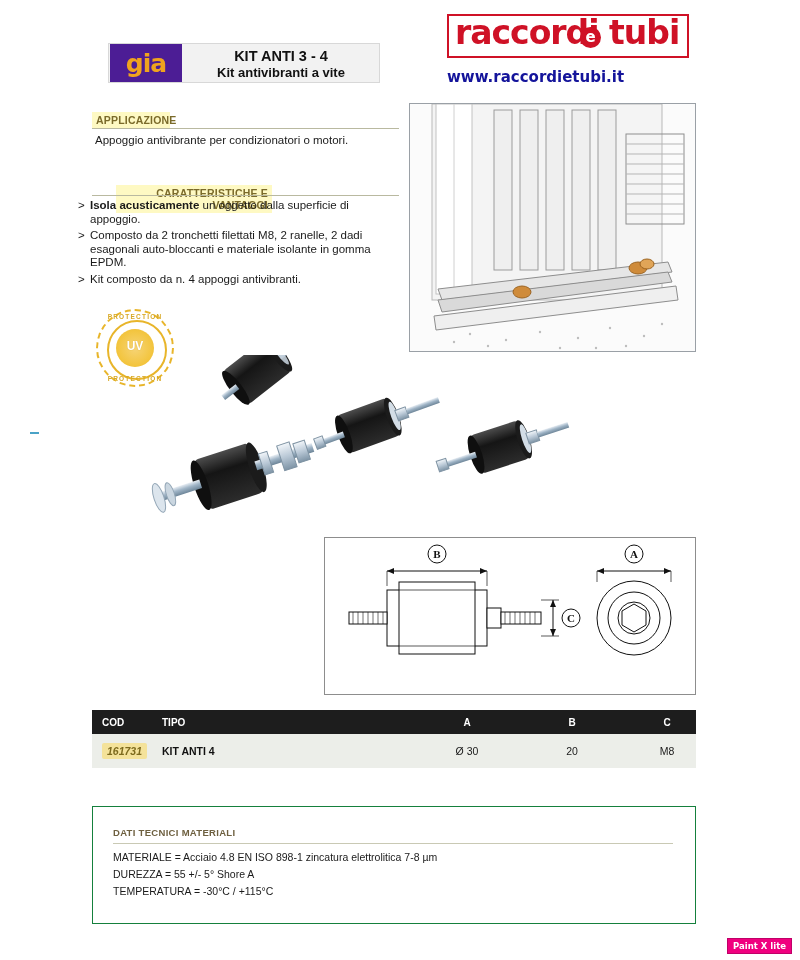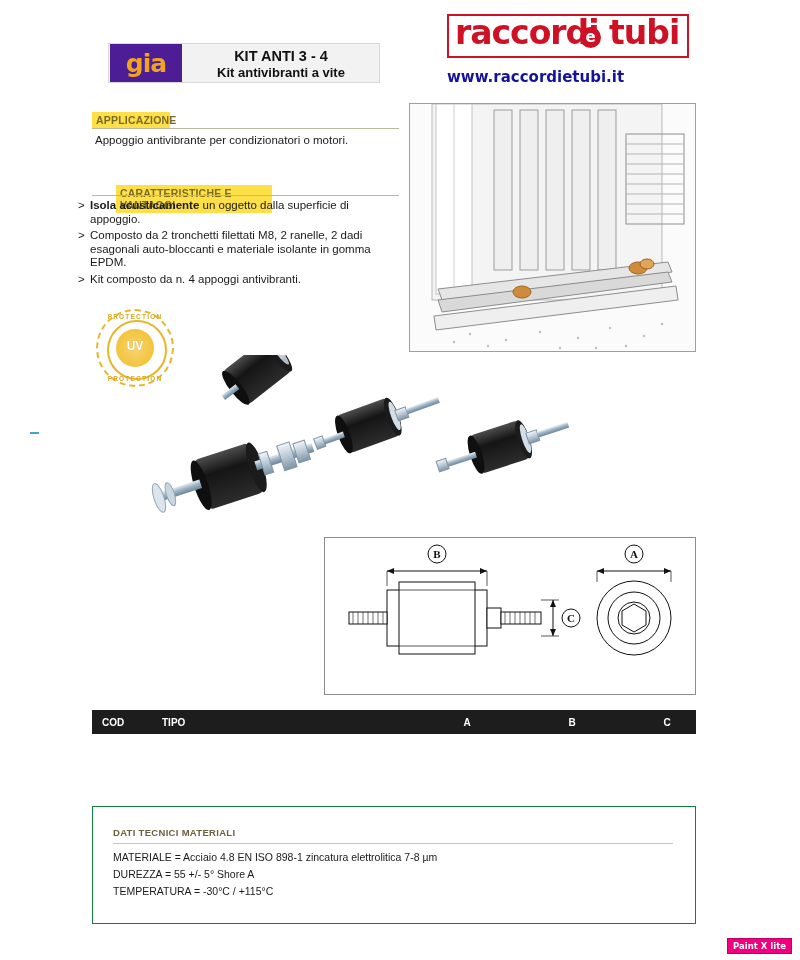--- a/index.html
+++ b/index.html
@@ -100,23 +100,24 @@
     color: #111;
   }
 
   
   .sec-head {
     position: absolute;
     font-size: 10.5px;
     font-weight: bold;
     color: #7a6a2a;
     letter-spacing: .2px;
-    background: #fde047;
+    background: #fef9c3;
     padding: 2px 4px 2px 4px;
     box-sizing: border-box;
+    text-align: right;
   }
   .sec-rule {
     position: absolute;
     height: 1px;
     background: #b9b9a0;
   }
   .app-text {
     position: absolute;
     left: 95px; top: 134px;
     width: 320px;
@@ -539,20 +540,31 @@
 </div>
 
 <div class="tbl">
   <div class="tbl-head">
     <div class="cell c-cod">COD</div>
     <div class="cell c-tipo">TIPO</div>
     <div class="cell c-a">A</div>
     <div class="cell c-b">B</div>
     <div class="cell c-c">C</div>
   </div>
+  <div class="tbl-row">
+    <div class="cell c-cod">
+      <span class="code-pill">161731</span>
+    </div>
+    <div class="cell c-tipo">
+      <span class="tipo-val">KIT ANTI 4</span>
+    </div>
+    <div class="cell c-a">Ø 30</div>
+    <div class="cell c-b">20</div>
+    <div class="cell c-c">M8</div>
+  </div>
 </div>
 
 <div class="tech">
   <div class="tech-title">DATI TECNICI MATERIALI</div>
   <div class="tech-rule"></div>
   <div class="tech-list">
     <div>
       <b>MATERIALE</b><span> = Acciaio 4.8 EN ISO 898-1 zincatura elettrolitica 7-8 µm</span>
     </div>
     <div>

